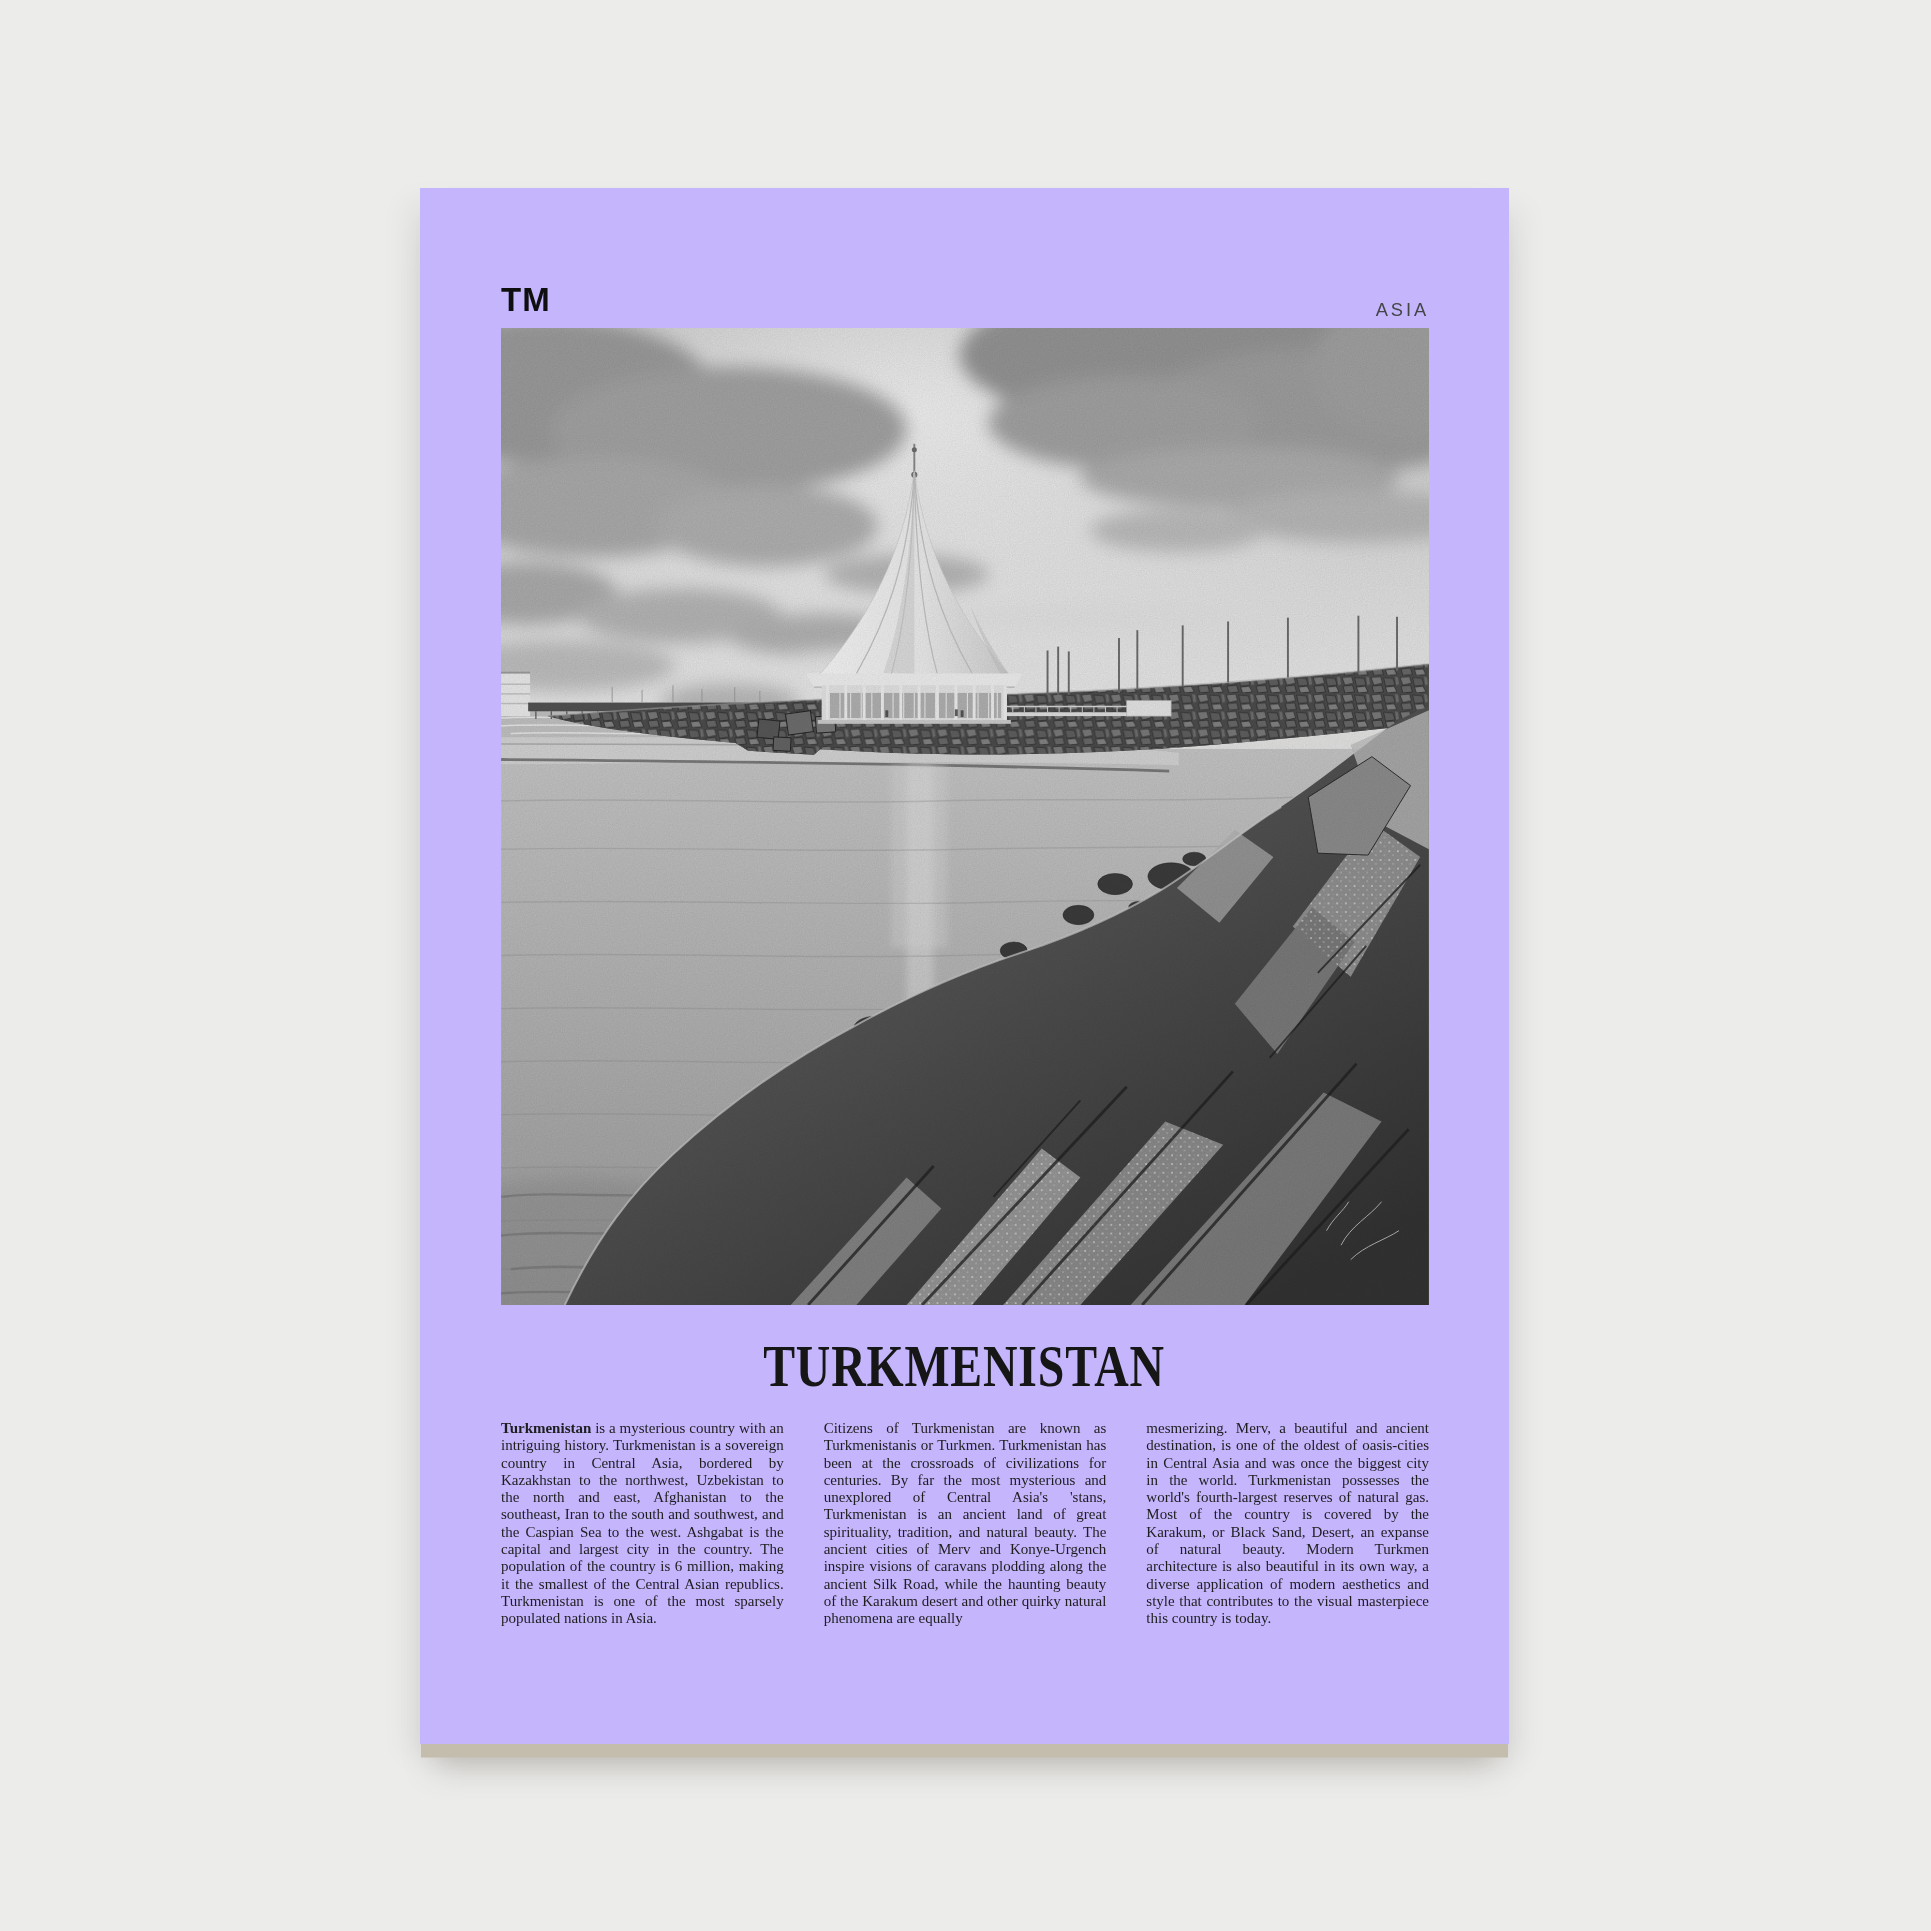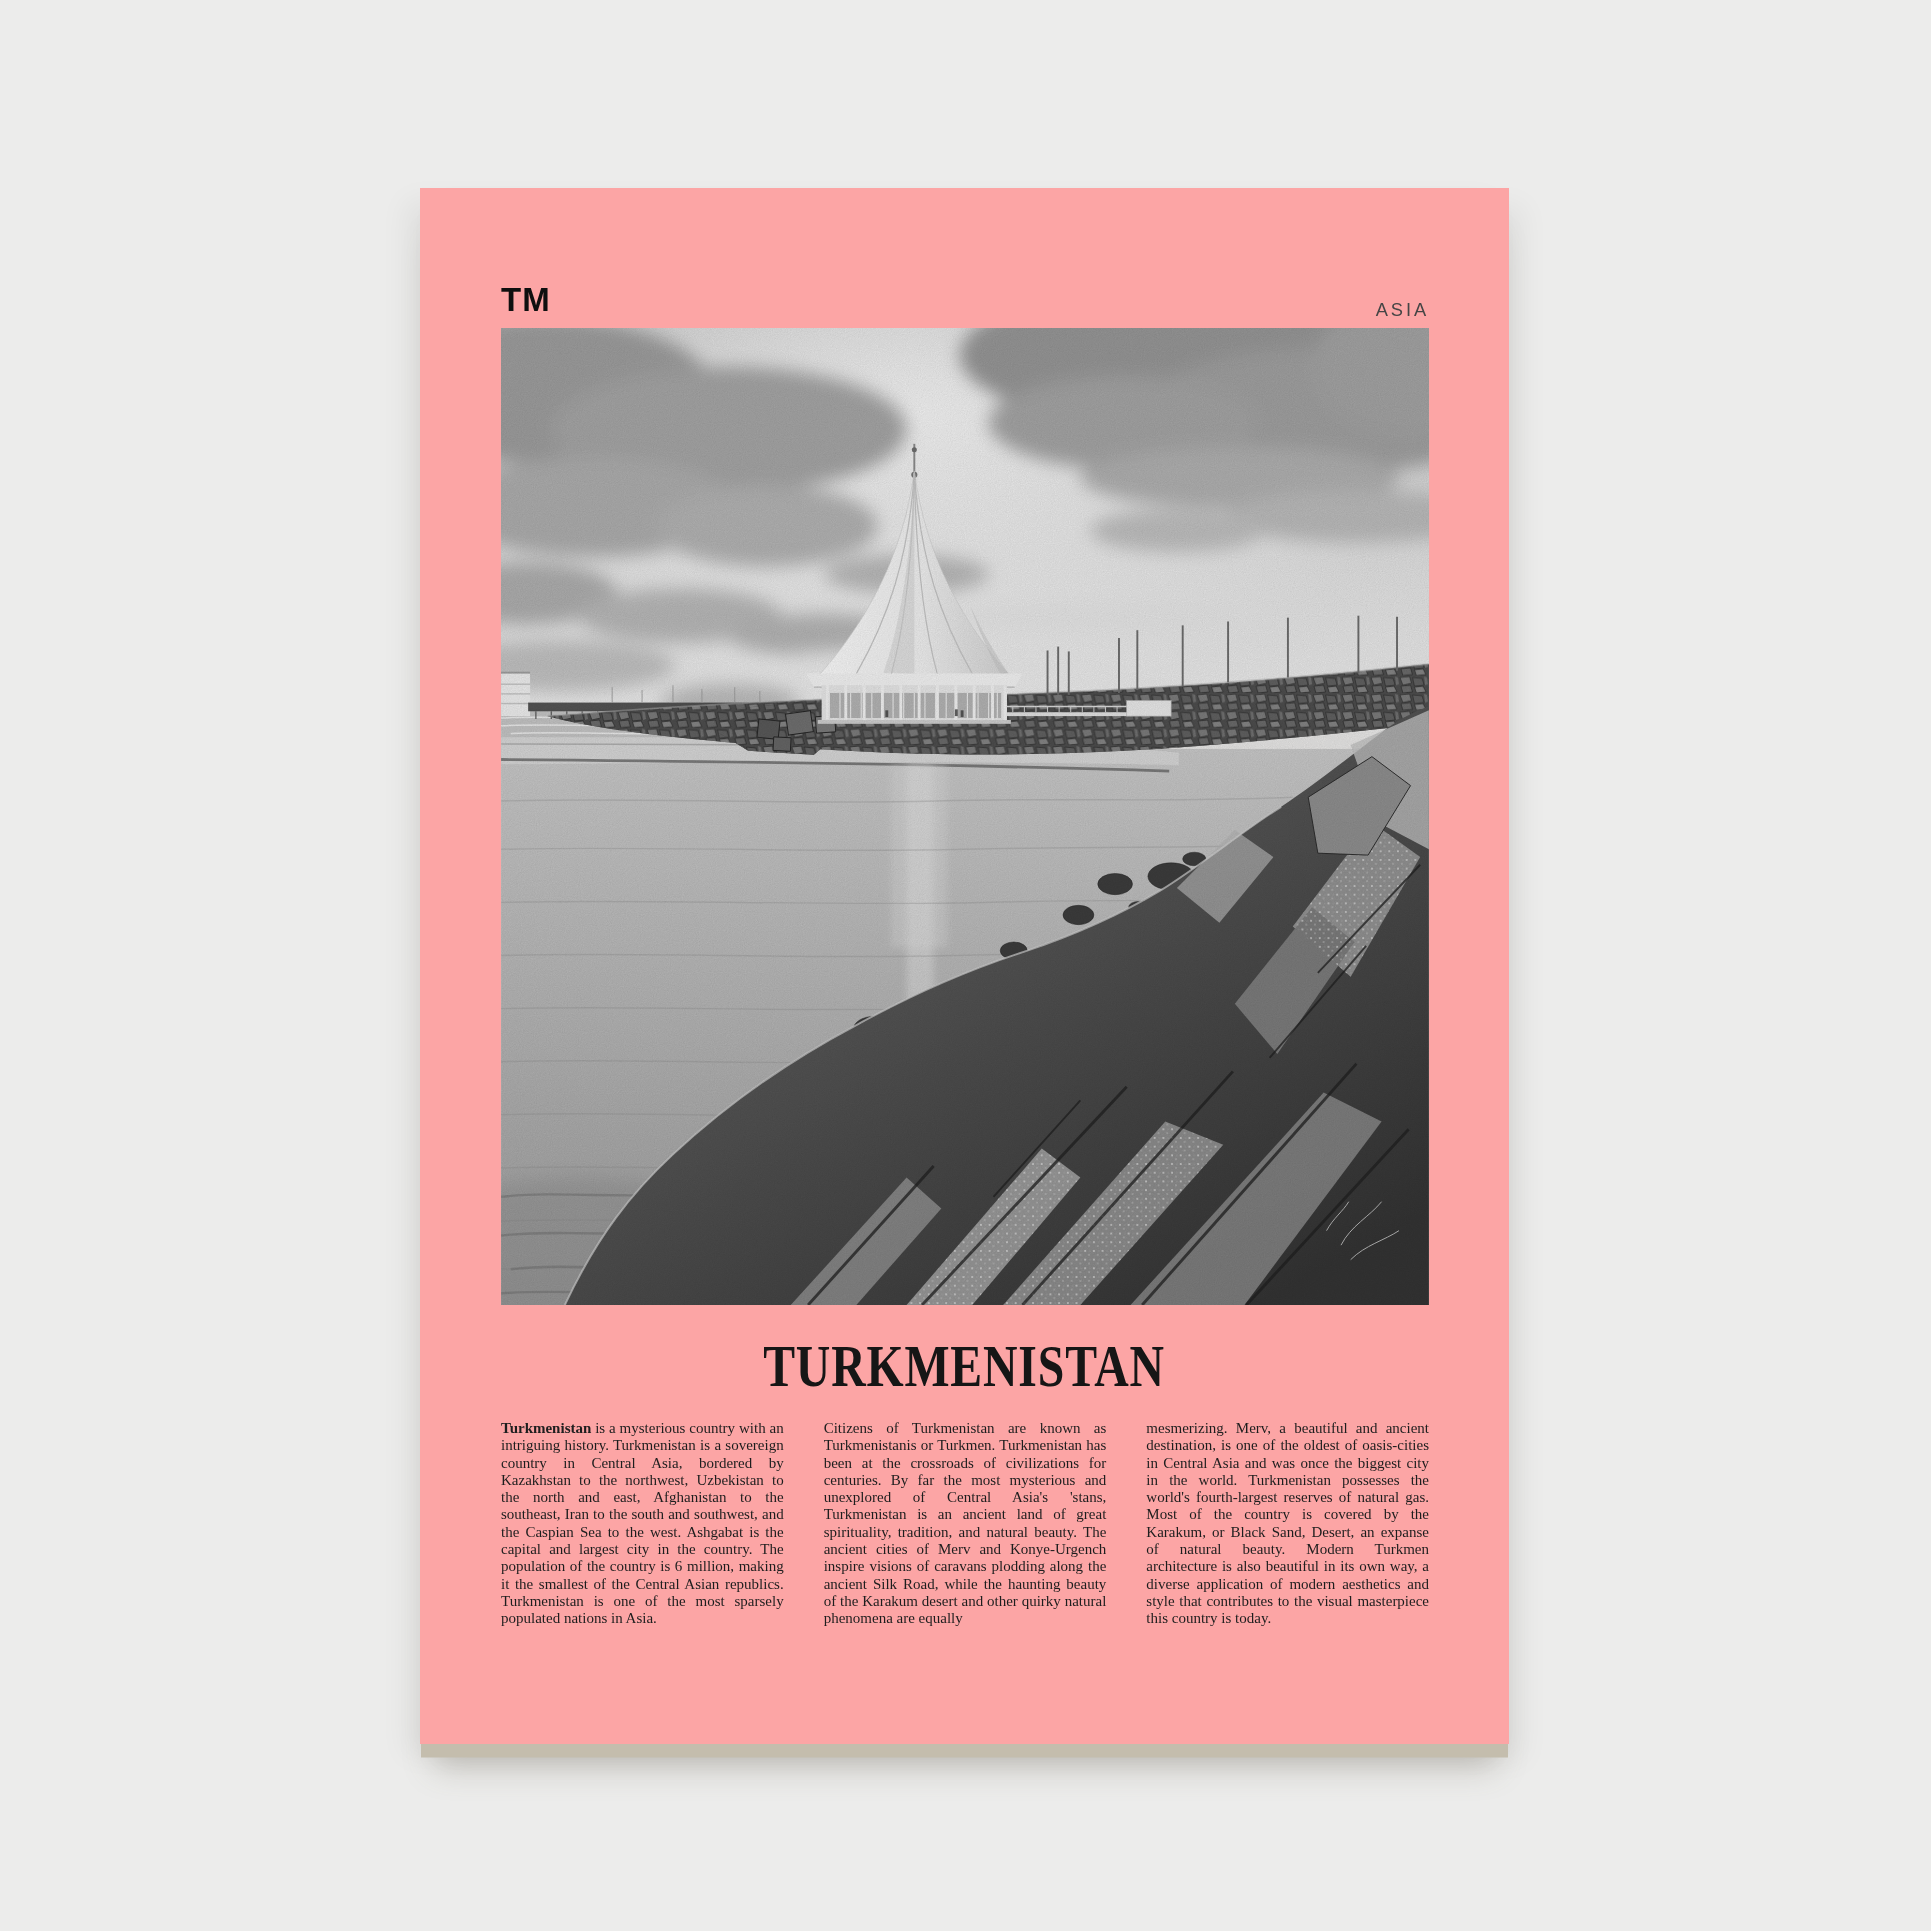--- a/index.html
+++ b/index.html
@@ -4,21 +4,21 @@
 <style>
   html,body{margin:0;padding:0;}
   body{
     width:1931px;height:1931px;
     background:#ececeb;
     font-family:"Liberation Sans", sans-serif;
     position:relative;overflow:hidden;
   }
   .poster{
     position:absolute;left:420px;top:188px;width:1089px;height:1556px;
-    background:#fca5a5;
+    background:#c4b5fd;
     box-shadow:
       0 14.5px 0 -1px #c4bdad,
       0 37px 31px -13.5px rgba(100,92,74,.28),
       -15.4px 11.6px 27px rgba(0,0,0,.05),
       15.4px 17.4px 27px rgba(0,0,0,.05);
   }
   .monogram{
     position:absolute;left:81px;top:95px;
     font-weight:700;font-size:33px;line-height:1;
     letter-spacing:1px;color:#0f0f0f;

